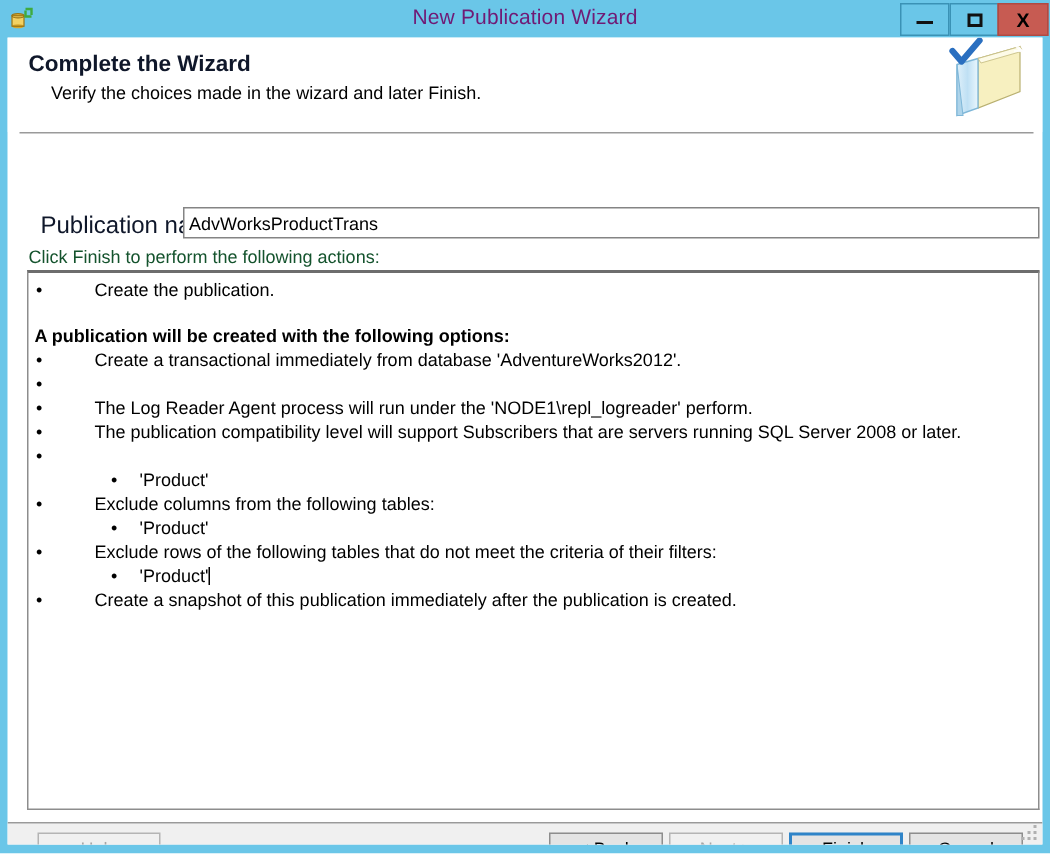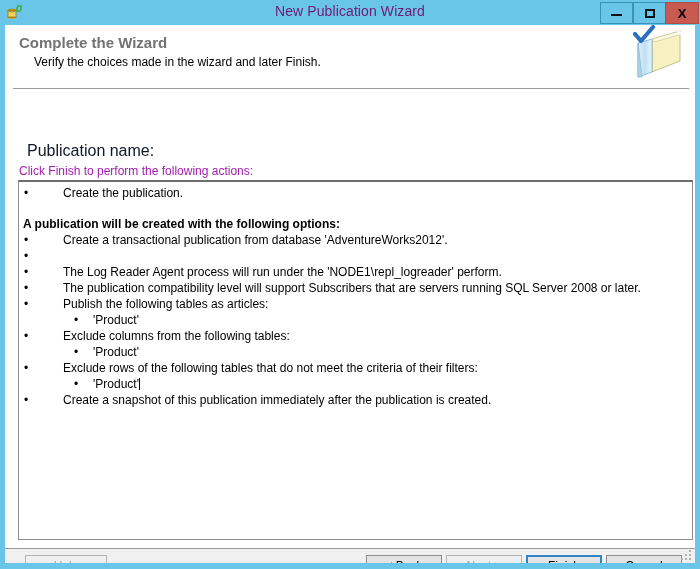--- a/index.html
+++ b/index.html
@@ -99,21 +99,21 @@
     width: 690px;
     height: 63px;
     background: #ffffff;
   }
   #banner-title {
     position: absolute;
     left: 14px;
     top: 9px;
     font-size: 15px;
     font-weight: bold;
-    color: #737373;
+    color: #0f172a;
   }
   #banner-sub {
     position: absolute;
     left: 29px;
     top: 30px;
     font-size: 12px;
     color: #000;
   }
   #banner-graphic {
     position: absolute;
@@ -153,21 +153,21 @@
     color: #000;
     padding: 0 3px;
     outline: none;
   }
 
   #actions-label {
     position: absolute;
     left: 14px;
     top: 139px;
     font-size: 12px;
-    color: #a21caf;
+    color: #14532d;
   }
 
   
   #listbox {
     position: absolute;
     left: 13px;
     top: 155px;
     width: 675px;
     height: 360px;
     box-sizing: border-box;
@@ -340,33 +340,34 @@
             <line x1="66" y1="2" x2="66" y2="14" stroke="#ffffff" stroke-width="1.4" opacity="0.75"></line>
             <line x1="60" y1="9" x2="72" y2="9" stroke="#ffffff" stroke-width="1.4" opacity="0.75"></line>
           </g>
           <path d="M19 9 L25 16 L37 2" fill="none" stroke="#2a6fc0" stroke-width="4.2" stroke-linecap="round" stroke-linejoin="round"></path>
         </svg>
       </div>
     </div>
     <div id="banner-sep"></div>
 
     <div id="pub-label">Publication name:</div>
+    <input id="pub-input" type="text" value="AdvWorksProductTrans" style="">
 
     <div id="actions-label">Click Finish to perform the following actions:</div>
 
     <div id="listbox">
       <div id="list-content">
           <div class="li"><span class="bullet">•</span><span class="txt">Create the publication.</span></div>
           <div class="li spacer"></div>
           <div class="li heading"><span class="txt">A publication will be created with the following options:</span></div>
-          <div class="li"><span class="bullet">•</span><span class="txt">Create a transactional publication from database 'AdventureWorks2012'.</span></div>
+          <div class="li"><span class="bullet">•</span><span class="txt">Create a transactional immediately from database 'AdventureWorks2012'.</span></div>
           <div class="li"><span class="bullet">•</span></div>
           <div class="li"><span class="bullet">•</span><span class="txt">The Log Reader Agent process will run under the 'NODE1\repl_logreader' perform.</span></div>
           <div class="li"><span class="bullet">•</span><span class="txt">The publication compatibility level will support Subscribers that are servers running SQL Server 2008 or later.</span></div>
-          <div class="li"><span class="bullet">•</span><span class="txt">Publish the following tables as articles:</span></div>
+          <div class="li"><span class="bullet">•</span></div>
           <div class="li sub"><span class="bullet">•</span><span class="txt">'Product'</span></div>
           <div class="li"><span class="bullet">•</span><span class="txt">Exclude columns from the following tables:</span></div>
           <div class="li sub"><span class="bullet">•</span><span class="txt">'Product'</span></div>
           <div class="li"><span class="bullet">•</span><span class="txt">Exclude rows of the following tables that do not meet the criteria of their filters:</span></div>
           <div class="li sub"><span class="bullet">•</span><span class="txt">'Product'</span><span class="caret"></span></div>
           <div class="li"><span class="bullet">•</span><span class="txt">Create a snapshot of this publication immediately after the publication is created.</span></div>
         </div>
     </div>
 
     <div id="footer-bg"></div>

